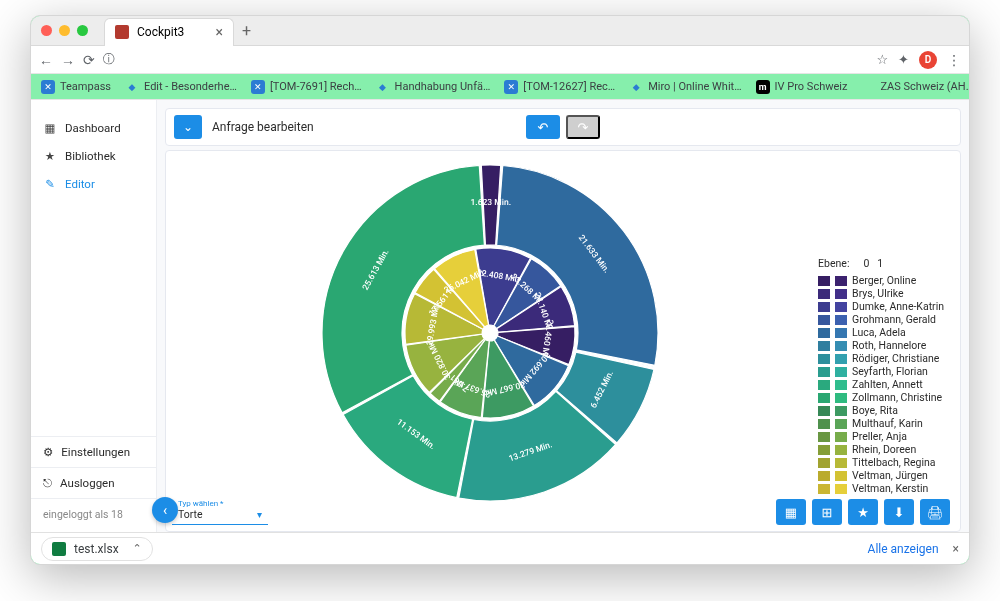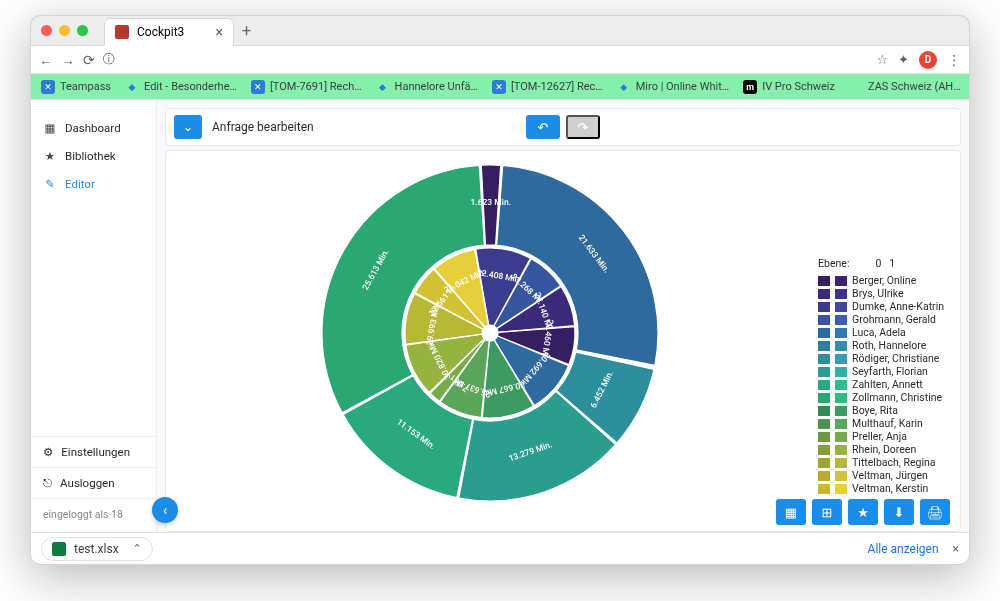--- a/index.html
+++ b/index.html
@@ -86,21 +86,21 @@
 
   .card {
     margin-top:4px; flex:1; background:#fff; border:1px solid #e5e8ef; border-radius:4px;
     position:relative;
   }
   .chart-wrap{ position:absolute; left:14px; top:2px; width:560px; height:360px; }
   svg.chart{ width:100%; height:100%; }
   .slice-label{ font-size:8.5px; fill:#fff; font-weight:500; }
 
   .legend { position:absolute; right:16px; top:106px; font-size:10.5px; color:#2b2b2b; }
-  .legend .head { display:flex; align-items:center; gap:22px; margin-bottom:4px; }
+  .legend .head { display:flex; align-items:center; gap:10px; margin-bottom:4px; }
   .legend .head .cols { display:flex; gap:8px; margin-left:4px;}
   .legend .row { display:flex; align-items:center; gap:5px; height:13px; }
   .legend .sw { width:12px; height:10px; }
   .legend .name { white-space:nowrap; }
 
   .typebox {
     position:absolute; left:6px; bottom:6px; width:96px; height:30px;
     border-bottom:1px solid #1c8de6; padding:4px 6px 0 6px; font-size:9px;
   }
   .typebox .lab { color:#1c8de6; font-size:8px; }
@@ -171,21 +171,21 @@
     <span class="bm">
           <span class="ic" style="color:#2b7cd3">◆</span>
           <span>Edit - Besonderhe…</span>
         </span>
     <span class="bm">
           <span class="ic" style="background:#2b7cd3;color:#fff">✕</span>
           <span>[TOM-7691] Rech…</span>
         </span>
     <span class="bm">
           <span class="ic" style="color:#2b7cd3">◆</span>
-          <span>Hannelore Unfä…</span>
+          <span>Handhabung Unfä…</span>
         </span>
     <span class="bm">
           <span class="ic" style="background:#2b7cd3;color:#fff">✕</span>
           <span>[TOM-12627] Rec…</span>
         </span>
     <span class="bm">
           <span class="ic" style="color:#2b7cd3">◆</span>
           <span>Miro | Online Whit…</span>
         </span>
     <span class="bm">
@@ -390,20 +390,27 @@
                   <span class="name">Veltman, Jürgen</span>
                 </div>
                 <div class="row">
                   <span class="sw" style="background: rgb(230, 207, 58); filter: brightness(0.88);"></span>
                   <span class="sw" style="background: rgb(230, 207, 58);"></span>
                   <span class="name">Veltman, Kerstin</span>
                 </div>
               </div>
         </div>
 
+        <div class="typebox">
+          <div class="lab">Typ wählen *</div>
+          <div class="val">
+            <span>Torte</span>
+            <span class="arrow">▾</span>
+          </div>
+        </div>
 
         <div class="actionbar">
           <div class="ab">
                 <span>▦</span>
               </div>
           <div class="ab">
                 <span>⊞</span>
               </div>
           <div class="ab">
                 <span>★</span>

